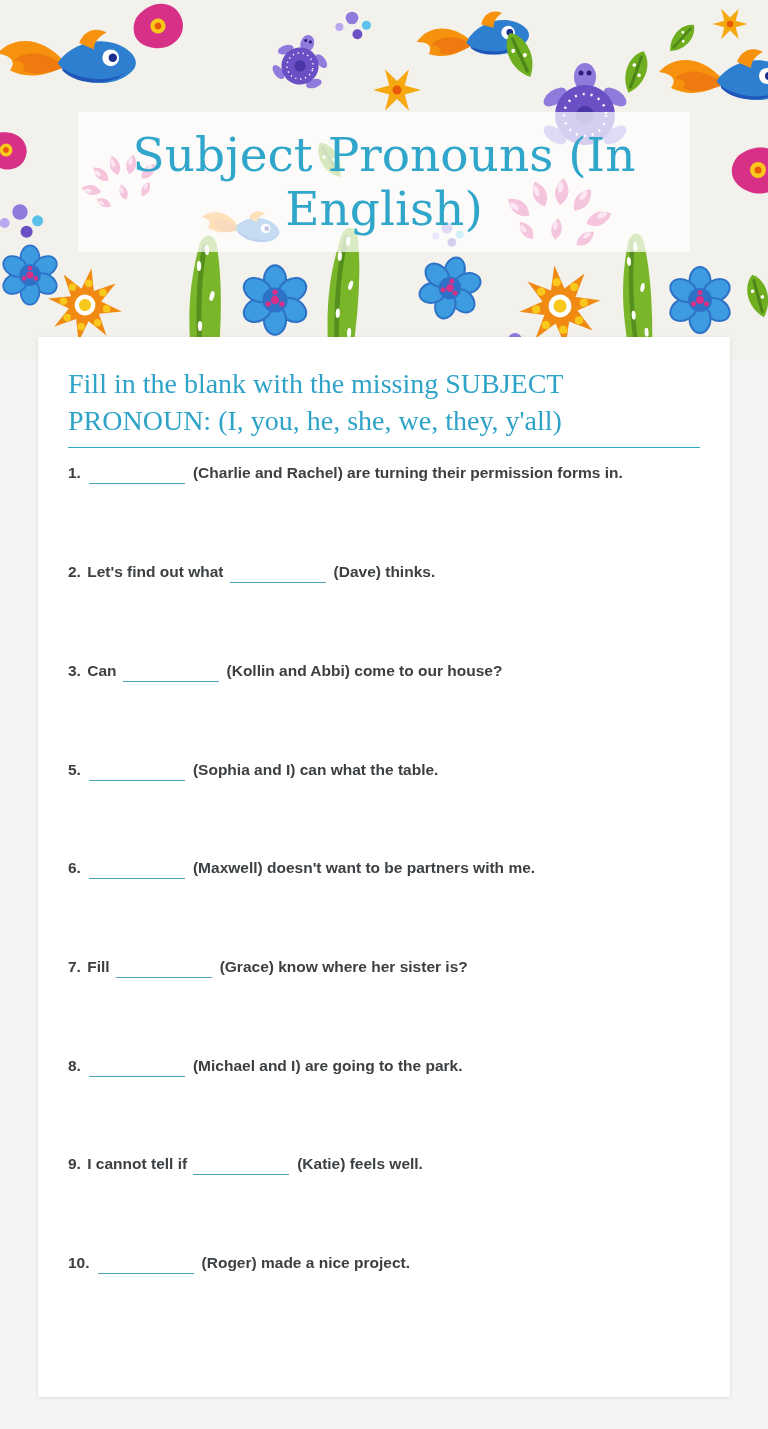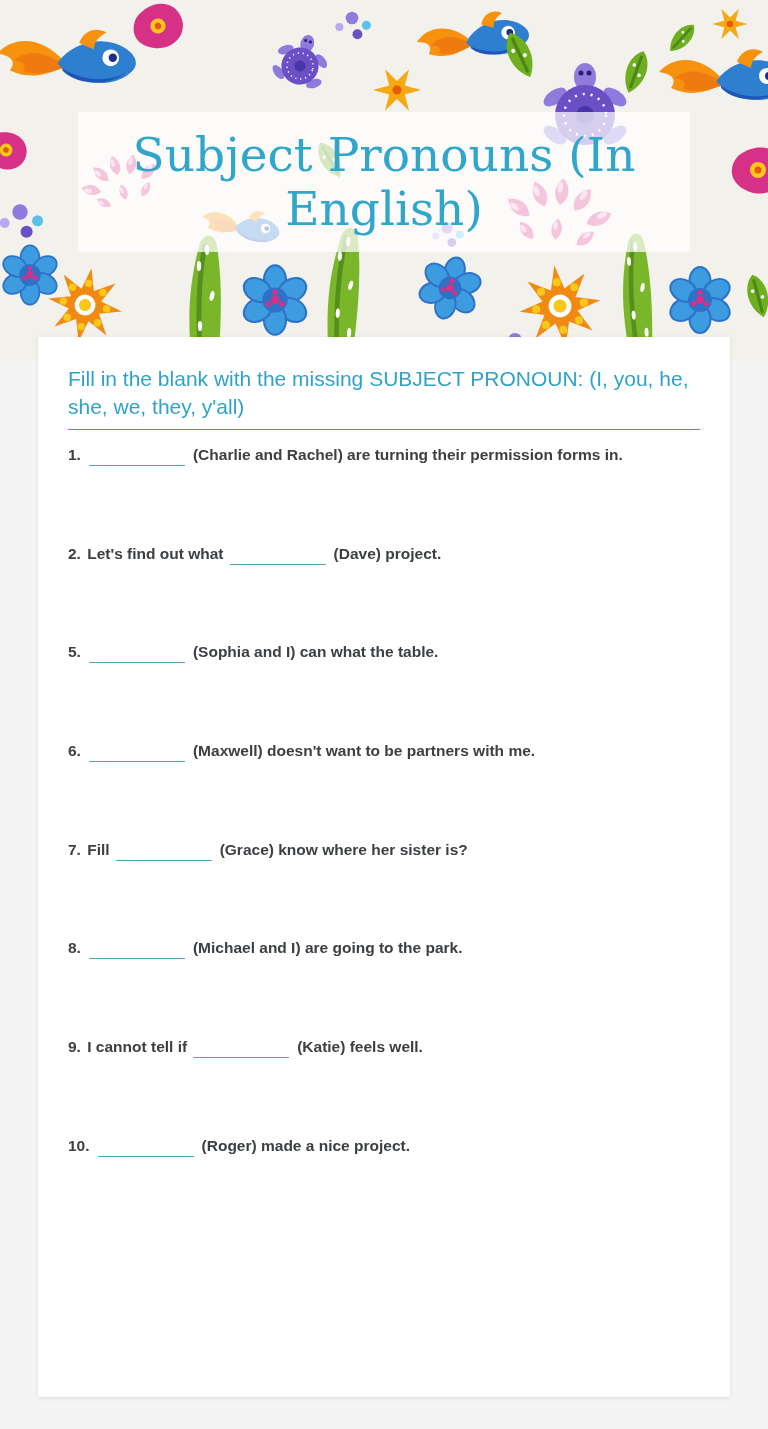--- a/index.html
+++ b/index.html
@@ -26,23 +26,23 @@
     line-height:1.15;
     color:#2fa6ca;
   }
   .card {
     position:absolute; left:38px; top:337px; width:692px; height:1060px;
     background:#ffffff;
     box-shadow:0 1px 4px rgba(0,0,0,0.10);
     padding:28px 30px 0 30px;
   }
   .instruction {
-    font-family:Liberation Sans, sans-serif;
+    font-family:Liberation Serif, serif;
     font-weight:400;
-    font-size:21px;
+    font-size:28px;
     line-height:1.33;
     color:#2fa3c7;
     max-width:640px;
   }
   hr.rule { border:none; border-top:1px solid #2fa3c7; margin:8px 0 0 0; width:632px; }
   ol.questions { list-style:none; margin-top:14px; }
   li.q {
     font-size:15.5px;
     color:#3d4043;
     line-height:1.4;
@@ -209,21 +209,24 @@
 </div>
 
 <div class="card">
   <h2 class="instruction">Fill in the blank with the missing SUBJECT PRONOUN: (I, you, he, she, we, they, y'all)</h2>
   <hr class="rule">
   <ol class="questions">
     <li class="q">
       <span class="q-num">1.</span><span class="blank"></span><span class="q-post">(Charlie and Rachel) are turning their permission forms in.</span>
     </li>
     <li class="q">
-      <span class="q-num">2.</span> <span class="q-pre">Let's find out what</span><span class="blank"></span><span class="q-post">(Dave) project.</span>
+      <span class="q-num">2.</span> <span class="q-pre">Let's find out what</span><span class="blank"></span><span class="q-post">(Dave) thinks.</span>
+    </li>
+    <li class="q">
+      <span class="q-num">3.</span> <span class="q-pre">Can</span><span class="blank"></span><span class="q-post">(Kollin and Abbi) come to our house?</span>
     </li>
     <li class="q">
       <span class="q-num">5.</span><span class="blank"></span><span class="q-post">(Sophia and I) can what the table.</span>
     </li>
     <li class="q">
       <span class="q-num">6.</span><span class="blank"></span><span class="q-post">(Maxwell) doesn't want to be partners with me.</span>
     </li>
     <li class="q">
       <span class="q-num">7.</span> <span class="q-pre">Fill</span><span class="blank"></span><span class="q-post">(Grace) know where her sister is?</span>
     </li>

